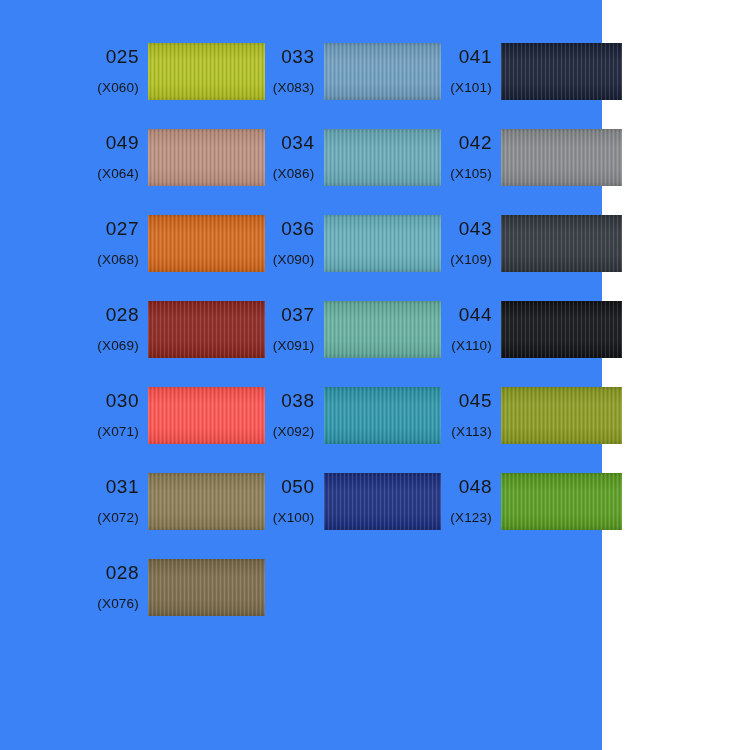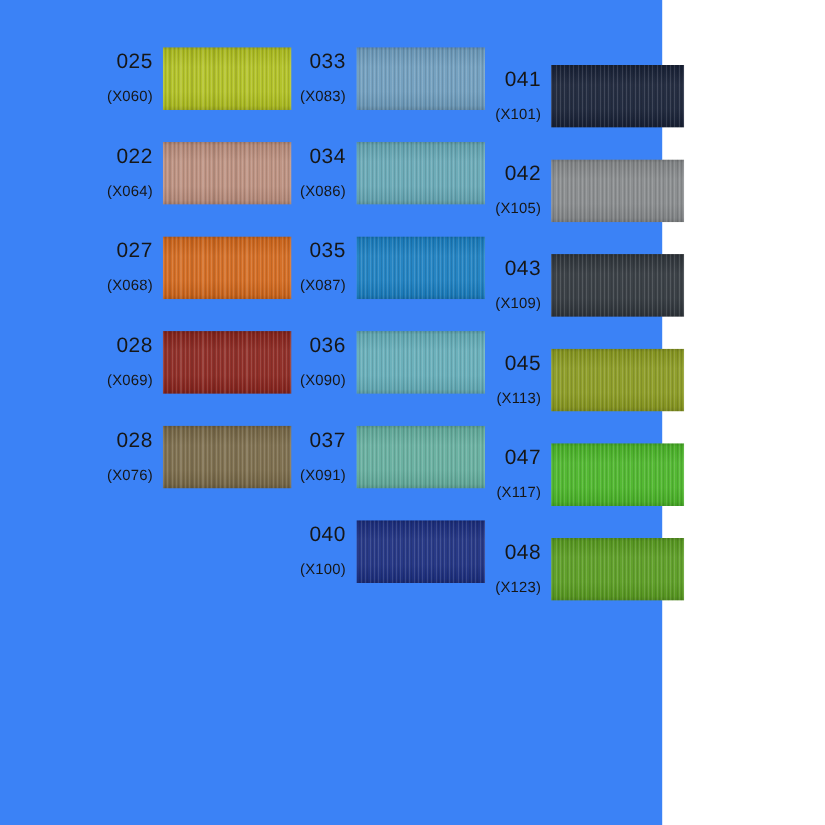--- a/index.html
+++ b/index.html
@@ -35,21 +35,21 @@
     flex-direction: row;
   }
 
   .column {
     display: flex;
     flex-direction: column;
     box-sizing: border-box;
   }
   .column-0 { width: 265px; padding-left: 96px; padding-top: 43px; }
   .column-1 { width: 176px; padding-left: 0px;  padding-top: 43px; align-items: center; }
-  .column-2 { width: 309px; padding-left: 0px;  padding-top: 59px; }
+  .column-2 { width: 309px; padding-left: 0px;  padding-top: 43px; }
 
   .swatch-row {
     display: flex;
     flex-direction: row;
     align-items: center;
     height: 57px;
     margin-bottom: 29px;
   }
 
   
@@ -142,21 +142,21 @@
             <div class="altcode">(X060)</div>
           </div>
           <div class="chip">
             <div class="chip-color" style="background-color: rgb(176, 192, 34);"></div>
             <div class="chip-rib"></div>
             <div class="chip-shade"></div>
           </div>
         </div>
         <div class="swatch-row">
           <div class="labels">
-            <div class="code">022</div>
+            <div class="code">049</div>
             <div class="altcode">(X064)</div>
           </div>
           <div class="chip">
             <div class="chip-color" style="background-color: rgb(187, 143, 126);"></div>
             <div class="chip-rib"></div>
             <div class="chip-shade"></div>
           </div>
         </div>
         <div class="swatch-row">
           <div class="labels">
@@ -175,20 +175,42 @@
             <div class="altcode">(X069)</div>
           </div>
           <div class="chip">
             <div class="chip-color" style="background-color: rgb(139, 39, 32);"></div>
             <div class="chip-rib"></div>
             <div class="chip-shade"></div>
           </div>
         </div>
         <div class="swatch-row">
           <div class="labels">
+            <div class="code">030</div>
+            <div class="altcode">(X071)</div>
+          </div>
+          <div class="chip">
+            <div class="chip-color" style="background-color: rgb(252, 84, 80);"></div>
+            <div class="chip-rib"></div>
+            <div class="chip-shade"></div>
+          </div>
+        </div>
+        <div class="swatch-row">
+          <div class="labels">
+            <div class="code">031</div>
+            <div class="altcode">(X072)</div>
+          </div>
+          <div class="chip">
+            <div class="chip-color" style="background-color: rgb(138, 124, 84);"></div>
+            <div class="chip-rib"></div>
+            <div class="chip-shade"></div>
+          </div>
+        </div>
+        <div class="swatch-row">
+          <div class="labels">
             <div class="code">028</div>
             <div class="altcode">(X076)</div>
           </div>
           <div class="chip">
             <div class="chip-color" style="background-color: rgb(122, 107, 74);"></div>
             <div class="chip-rib"></div>
             <div class="chip-shade"></div>
           </div>
         </div>
       </div>
@@ -210,31 +232,20 @@
             <div class="altcode">(X086)</div>
           </div>
           <div class="chip">
             <div class="chip-color" style="background-color: rgb(103, 168, 181);"></div>
             <div class="chip-rib"></div>
             <div class="chip-shade"></div>
           </div>
         </div>
         <div class="swatch-row">
           <div class="labels">
-            <div class="code">035</div>
-            <div class="altcode">(X087)</div>
-          </div>
-          <div class="chip">
-            <div class="chip-color" style="background-color: rgb(28, 127, 192);"></div>
-            <div class="chip-rib"></div>
-            <div class="chip-shade"></div>
-          </div>
-        </div>
-        <div class="swatch-row">
-          <div class="labels">
             <div class="code">036</div>
             <div class="altcode">(X090)</div>
           </div>
           <div class="chip">
             <div class="chip-color" style="background-color: rgb(101, 173, 184);"></div>
             <div class="chip-rib"></div>
             <div class="chip-shade"></div>
           </div>
         </div>
         <div class="swatch-row">
@@ -243,21 +254,32 @@
             <div class="altcode">(X091)</div>
           </div>
           <div class="chip">
             <div class="chip-color" style="background-color: rgb(101, 174, 158);"></div>
             <div class="chip-rib"></div>
             <div class="chip-shade"></div>
           </div>
         </div>
         <div class="swatch-row">
           <div class="labels">
-            <div class="code">040</div>
+            <div class="code">038</div>
+            <div class="altcode">(X092)</div>
+          </div>
+          <div class="chip">
+            <div class="chip-color" style="background-color: rgb(46, 149, 168);"></div>
+            <div class="chip-rib"></div>
+            <div class="chip-shade"></div>
+          </div>
+        </div>
+        <div class="swatch-row">
+          <div class="labels">
+            <div class="code">050</div>
             <div class="altcode">(X100)</div>
           </div>
           <div class="chip">
             <div class="chip-color" style="background-color: rgb(30, 48, 128);"></div>
             <div class="chip-rib"></div>
             <div class="chip-shade"></div>
           </div>
         </div>
       </div>
       <div class="column column-2">
@@ -289,36 +311,36 @@
             <div class="altcode">(X109)</div>
           </div>
           <div class="chip">
             <div class="chip-color" style="background-color: rgb(50, 56, 62);"></div>
             <div class="chip-rib"></div>
             <div class="chip-shade"></div>
           </div>
         </div>
         <div class="swatch-row">
           <div class="labels">
+            <div class="code">044</div>
+            <div class="altcode">(X110)</div>
+          </div>
+          <div class="chip">
+            <div class="chip-color" style="background-color: rgb(19, 21, 25);"></div>
+            <div class="chip-rib"></div>
+            <div class="chip-shade"></div>
+          </div>
+        </div>
+        <div class="swatch-row">
+          <div class="labels">
             <div class="code">045</div>
             <div class="altcode">(X113)</div>
           </div>
           <div class="chip">
             <div class="chip-color" style="background-color: rgb(138, 154, 34);"></div>
-            <div class="chip-rib"></div>
-            <div class="chip-shade"></div>
-          </div>
-        </div>
-        <div class="swatch-row">
-          <div class="labels">
-            <div class="code">047</div>
-            <div class="altcode">(X117)</div>
-          </div>
-          <div class="chip">
-            <div class="chip-color" style="background-color: rgb(76, 181, 42);"></div>
             <div class="chip-rib"></div>
             <div class="chip-shade"></div>
           </div>
         </div>
         <div class="swatch-row">
           <div class="labels">
             <div class="code">048</div>
             <div class="altcode">(X123)</div>
           </div>
           <div class="chip">

